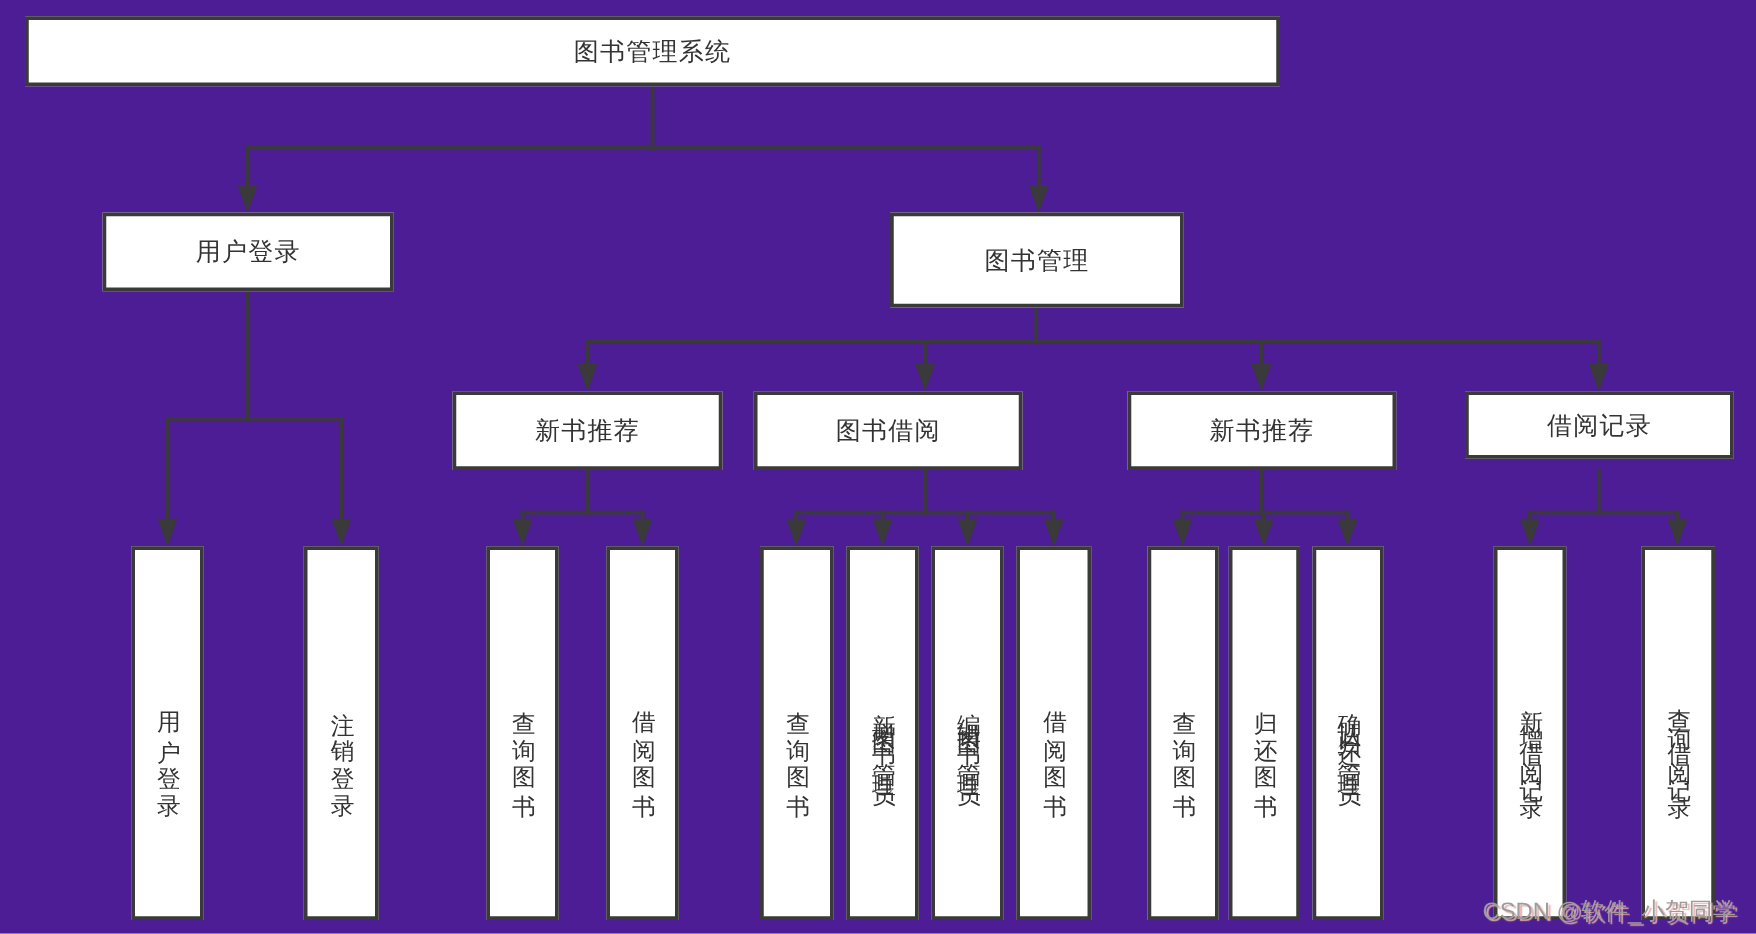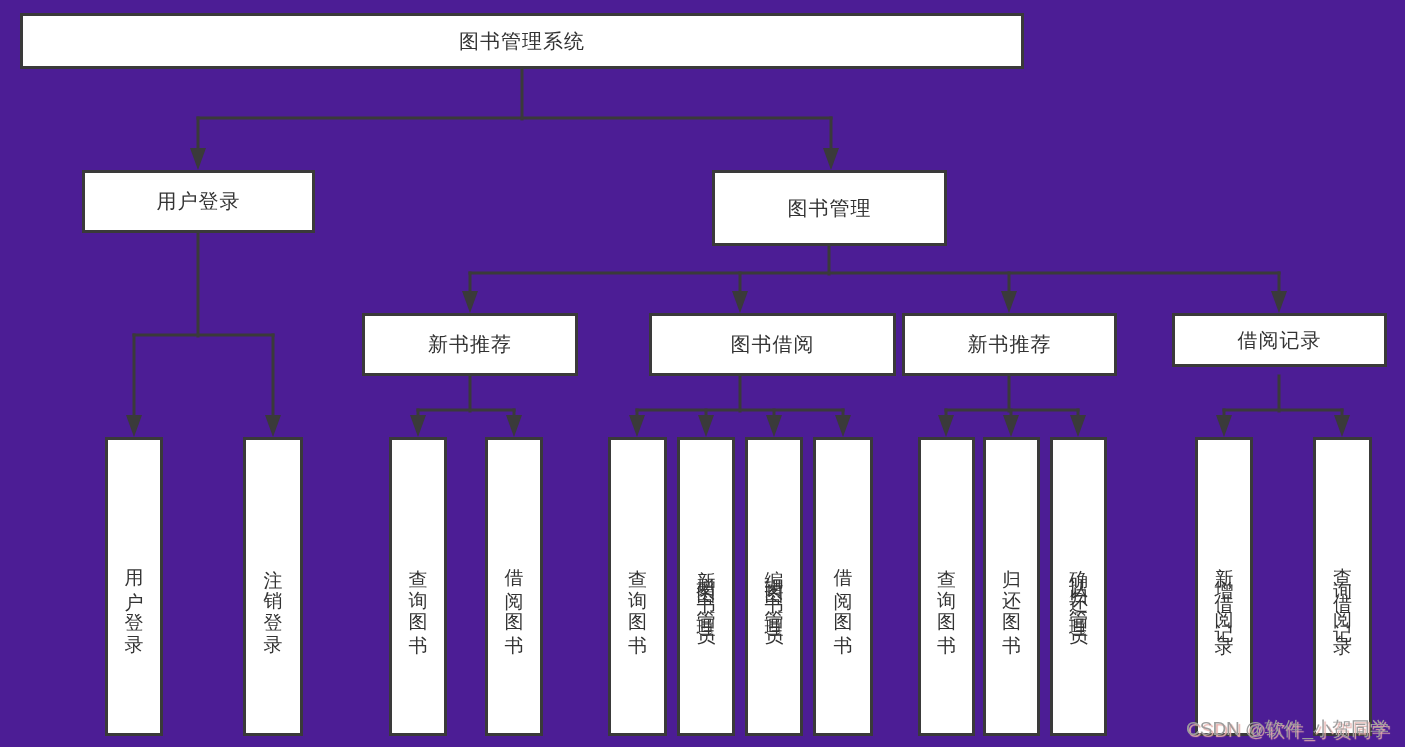--- a/index.html
+++ b/index.html
@@ -143,21 +143,21 @@
   <div class="box h" style="left:82px;top:170px;width:233px;height:63px">
     <span>用户登录</span>
   </div>
   <div class="box h" style="left:712px;top:170px;width:235px;height:76px">
     <span>图书管理</span>
   </div>
 
   <div class="box h" style="left:362px;top:313px;width:216px;height:63px">
     <span>新书推荐</span>
   </div>
-  <div class="box h" style="left:649px;top:313px;width:247px;height:63px">
+  <div class="box h" style="left:603px;top:313px;width:215px;height:63px">
     <span>图书借阅</span>
   </div>
   <div class="box h" style="left:902px;top:313px;width:215px;height:63px">
     <span>新书推荐</span>
   </div>
   <div class="box h" style="left:1172px;top:313px;width:215px;height:54px">
     <span>借阅记录</span>
   </div>
 
   <div class="box v len4" style="left:105px;top:437px;width:58px;height:299px">

